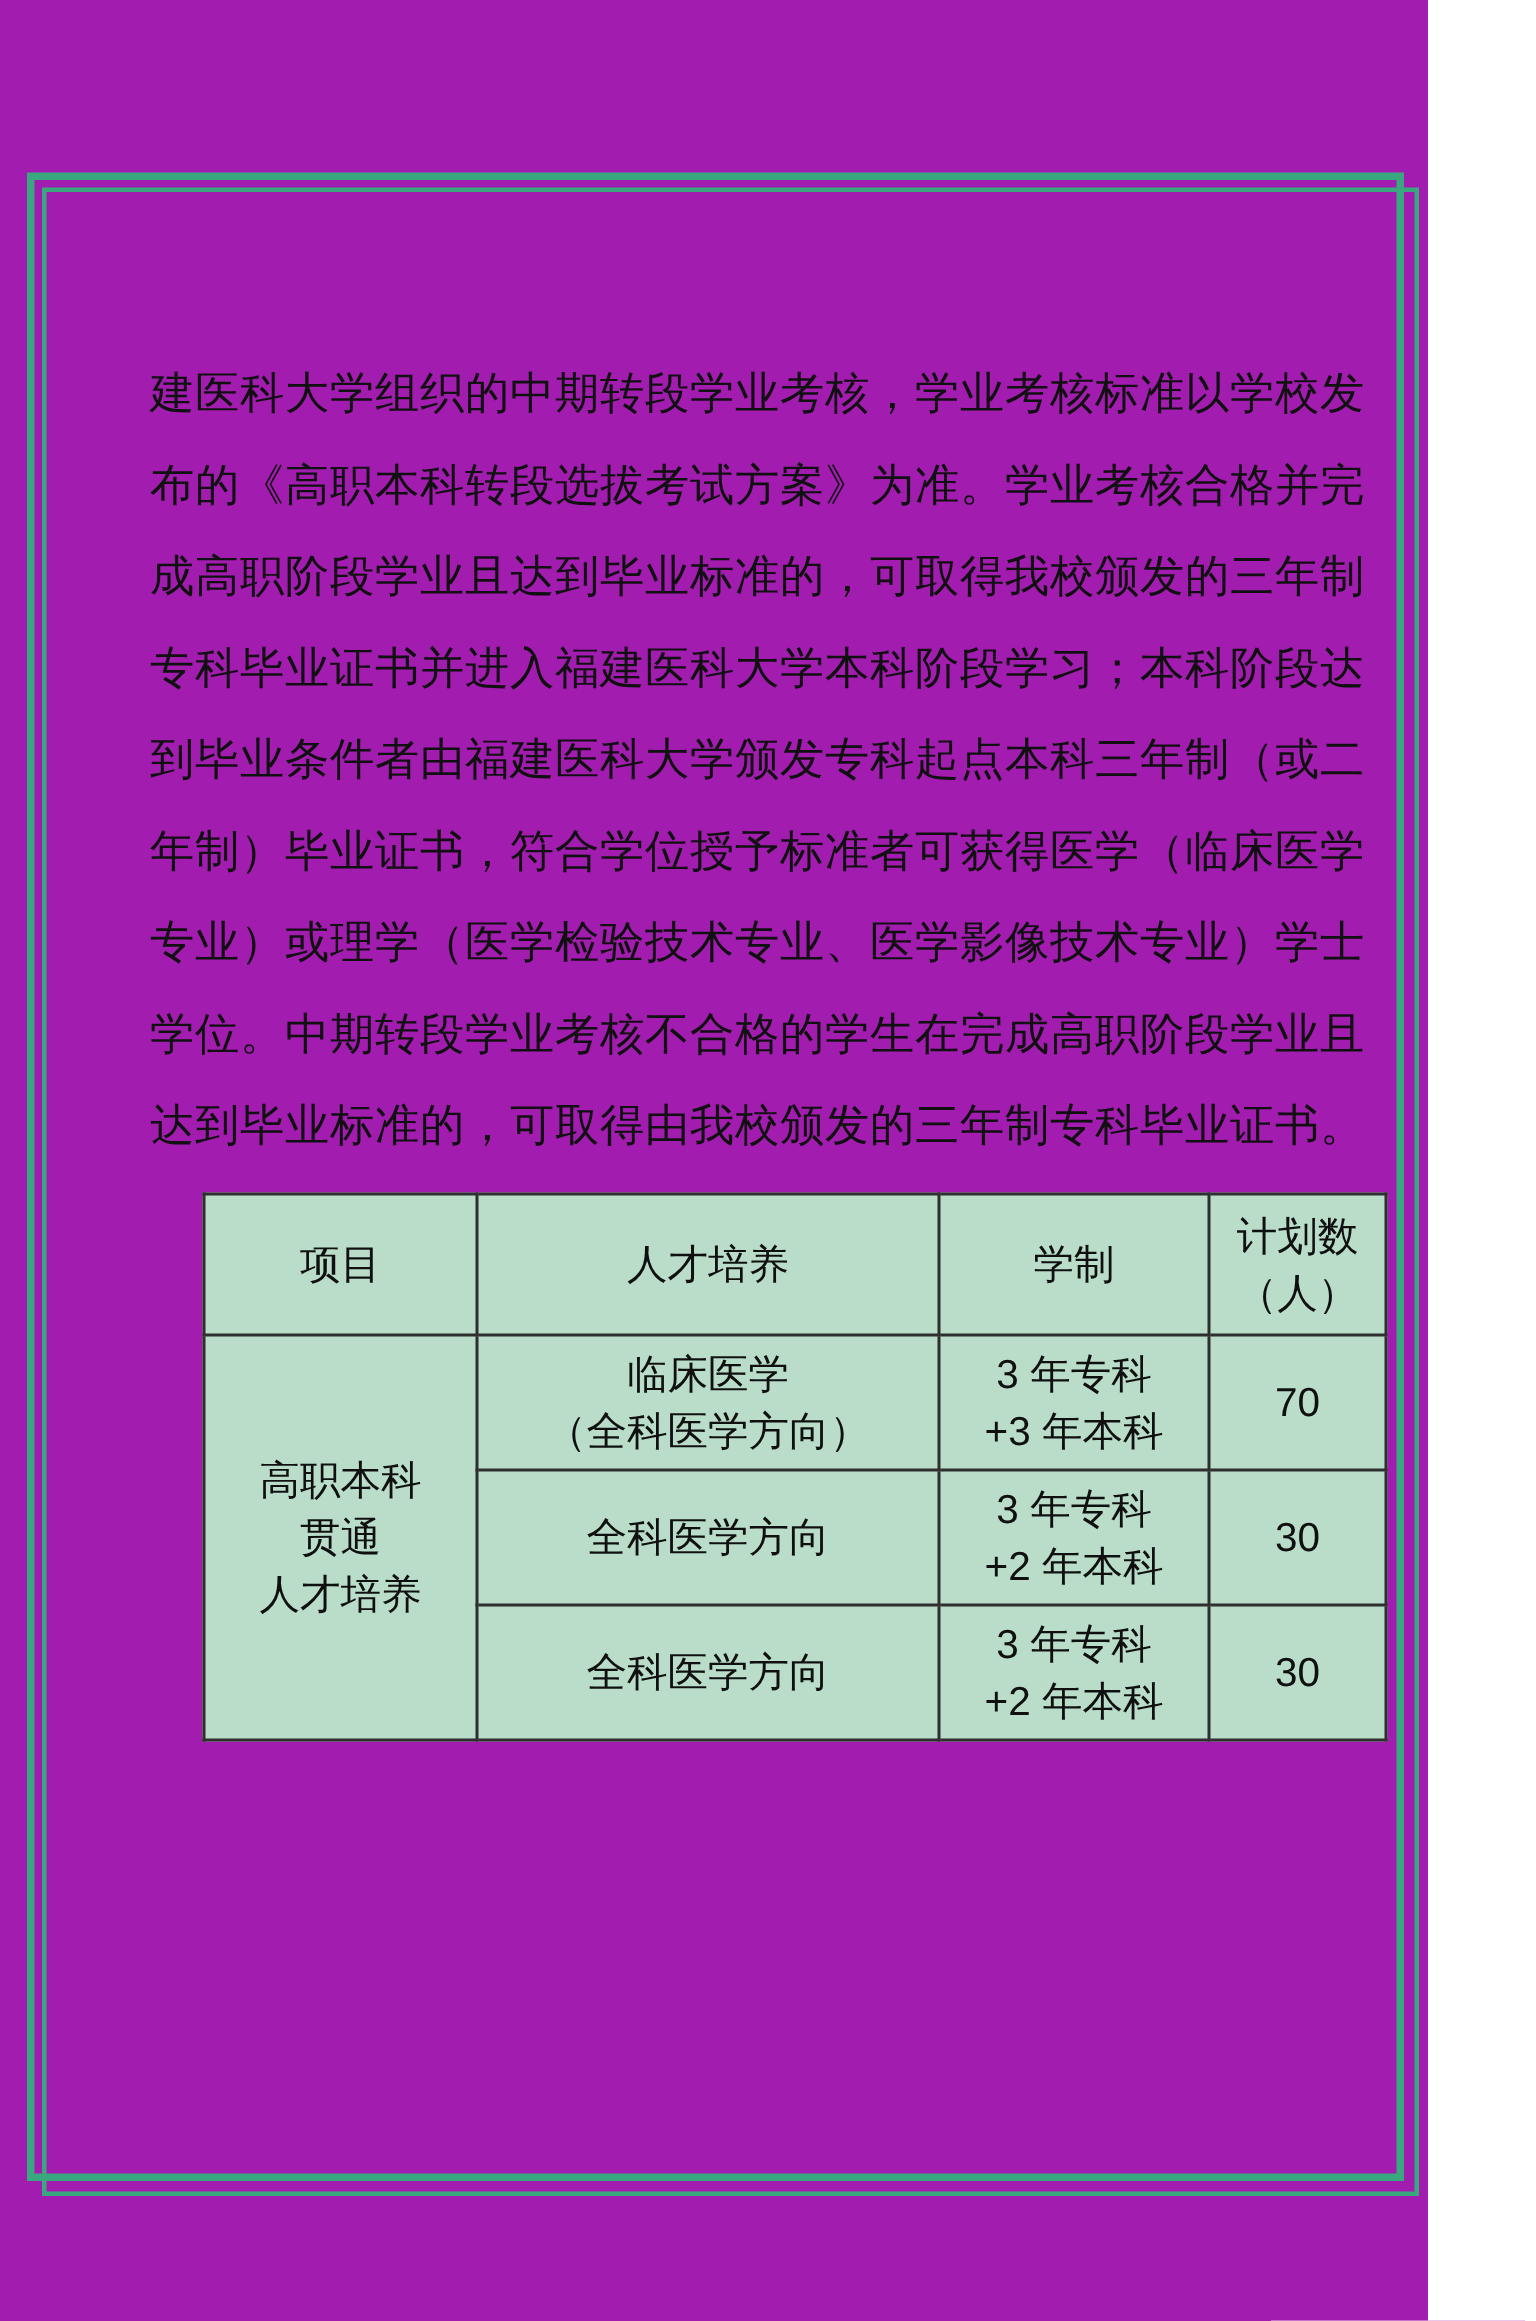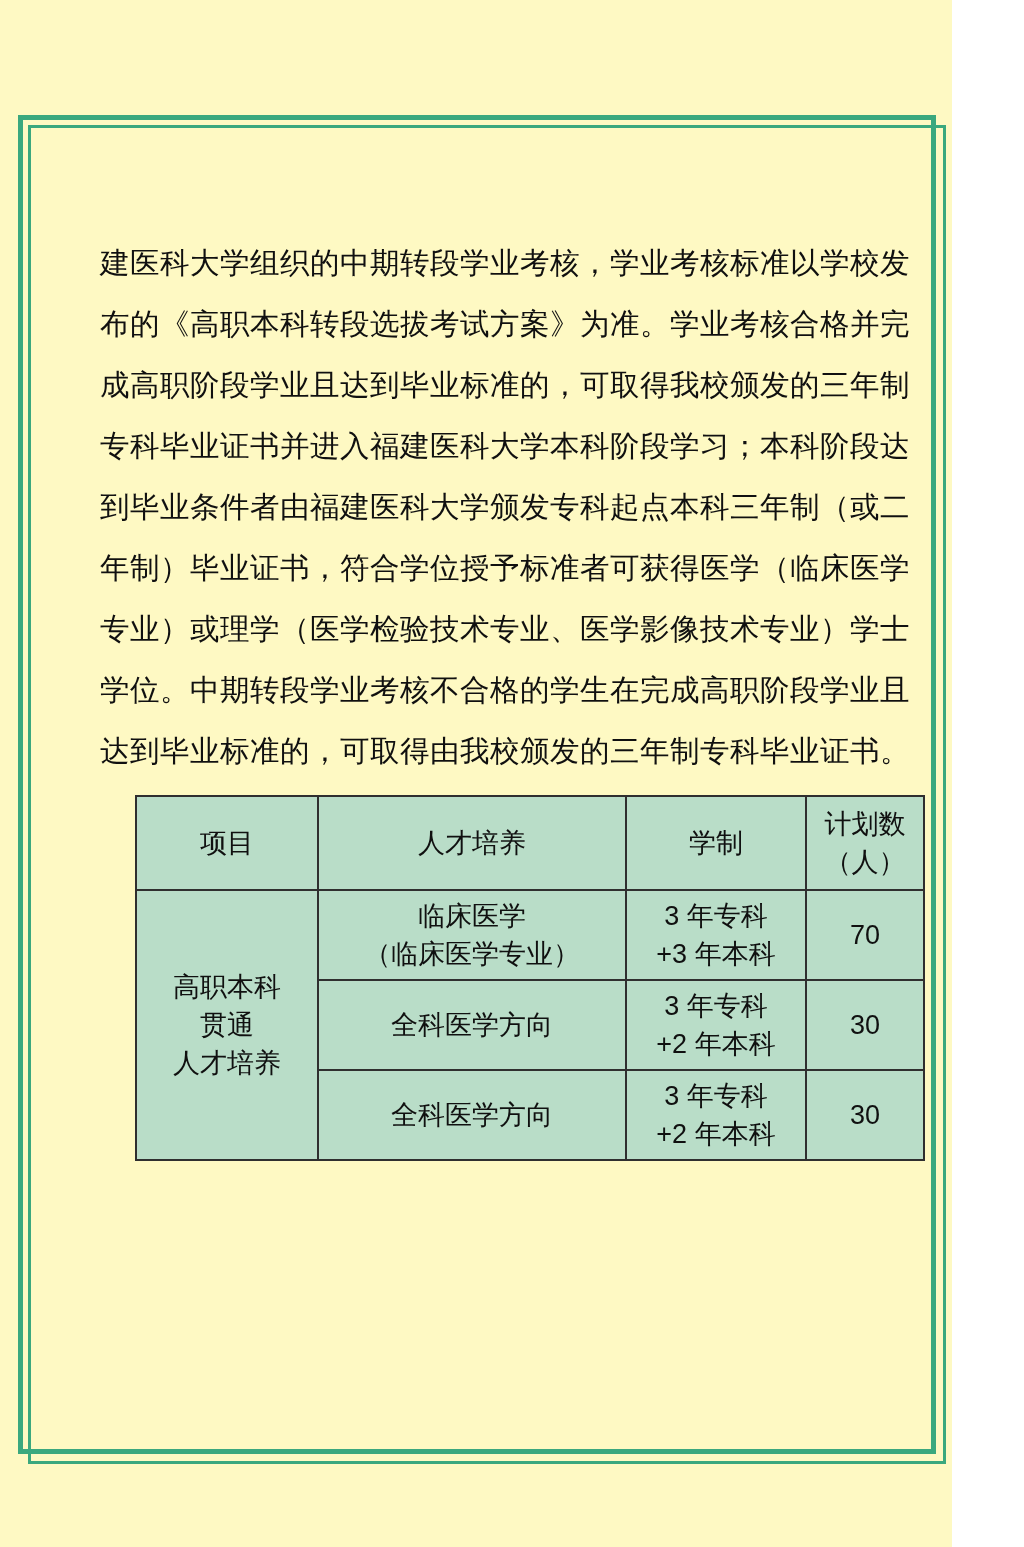--- a/index.html
+++ b/index.html
@@ -14,21 +14,21 @@
     color: #111111;
     position: relative;
     overflow: hidden;
   }
   .page {
     position: absolute;
     left: 0;
     top: 0;
     width: 952px;
     height: 1547px;
-    background: #fef9c3;
+    background: #a21caf;
   }
   
   .frame-outer {
     position: absolute;
     left: 18px;
     top: 115px;
     width: 918px;
     height: 1339px;
     border: 5px solid #3aa87e;
     box-sizing: border-box;
@@ -117,21 +117,21 @@
           <td class="cell-multiline">计划数
 （人）</td>
         </tr>
       </thead>
       <tbody>
         <tr class="row-cell">
           <td rowspan="3" class="cell-multiline">高职本科
 贯通
 人才培养</td>
           <td class="cell-multiline">临床医学
-（临床医学专业）</td>
+（全科医学方向）</td>
           <td class="cell-multiline">3 年专科
 +3 年本科</td>
           <td class="num-cell">70</td>
         </tr>
         <tr class="row-cell">
           <td class="cell-multiline">全科医学方向</td>
           <td class="cell-multiline">3 年专科
 +2 年本科</td>
           <td class="num-cell">30</td>
         </tr>

